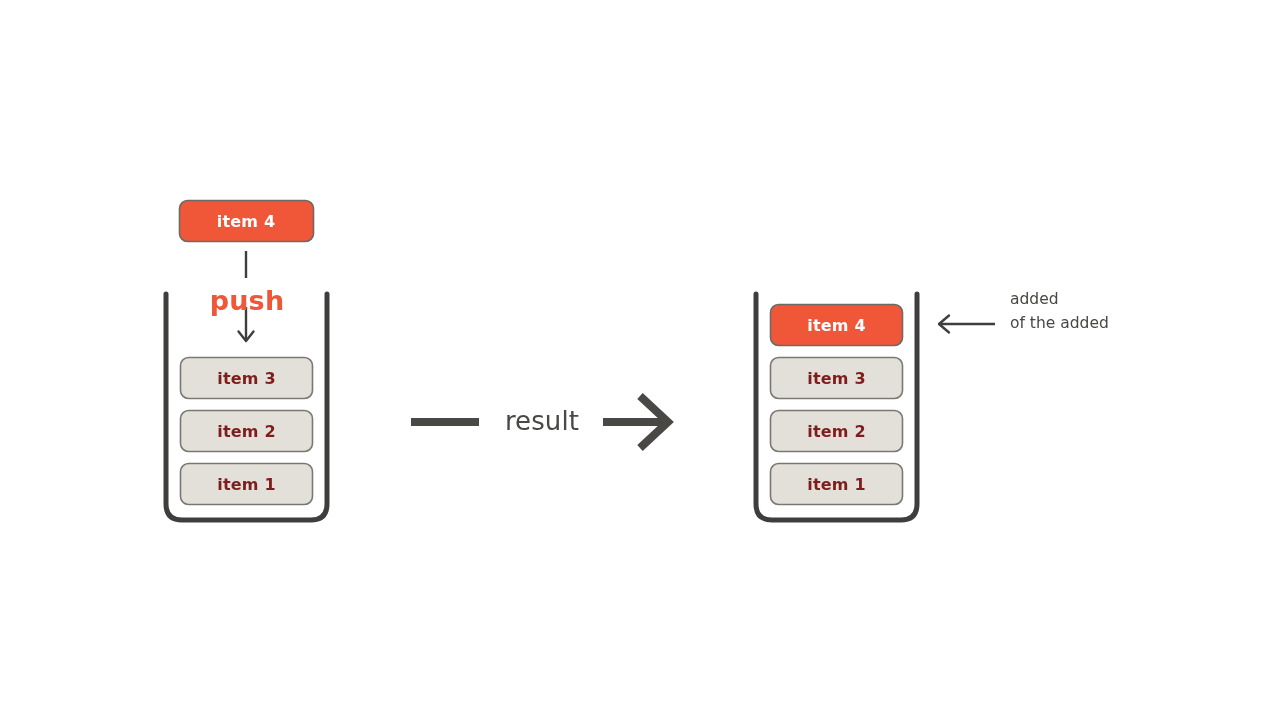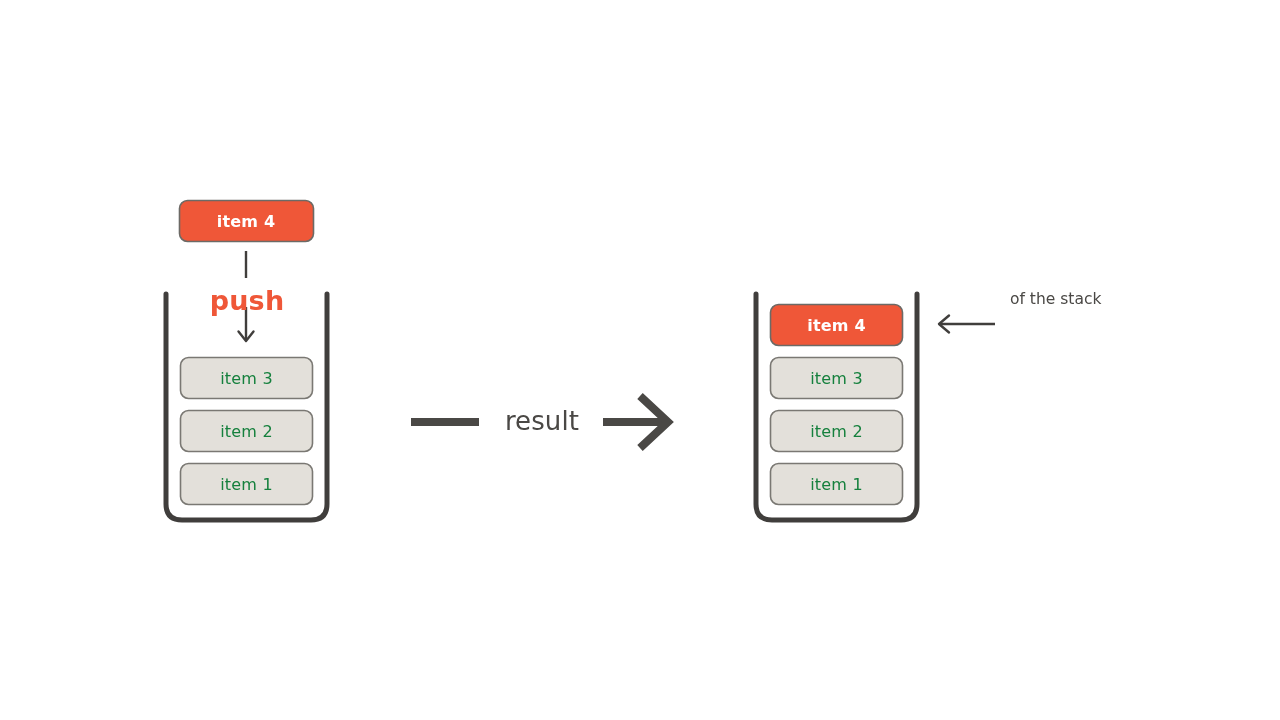--- a/index.html
+++ b/index.html
@@ -25,22 +25,22 @@
     position: absolute;
     display: flex;
     align-items: center;
     justify-content: center;
     font-size: 16px;
     letter-spacing: 0.2px;
     white-space: nowrap;
     pointer-events: none;
   }
   .label-gray {
-    color: #15803d;
-    font-weight: 400;
+    color: #7f1d1d;
+    font-weight: 700;
   }
   .label-orange {
     color: #ffffff;
     font-weight: 700;
   }
   .push-label {
     position: absolute;
     left: 190px;
     top: 279px;
     width: 114px;
@@ -131,14 +131,15 @@
 <div class="box-label label-gray" style="left:180px; top:463px; width:133px; height:42px;">item 1</div>
 
 <div class="result-label">result</div>
 
 <div class="box-label label-orange" style="left:770px; top:304px; width:133px; height:42px;">item 4</div>
 <div class="box-label label-gray" style="left:770px; top:357px; width:133px; height:42px;">item 3</div>
 <div class="box-label label-gray" style="left:770px; top:410px; width:133px; height:42px;">item 2</div>
 <div class="box-label label-gray" style="left:770px; top:463px; width:133px; height:42px;">item 1</div>
 
 <div class="note">
-  <div>of the stack</div>
+  <div>added</div>
+  <div>of the added</div>
 </div>
 
 </body></html>

